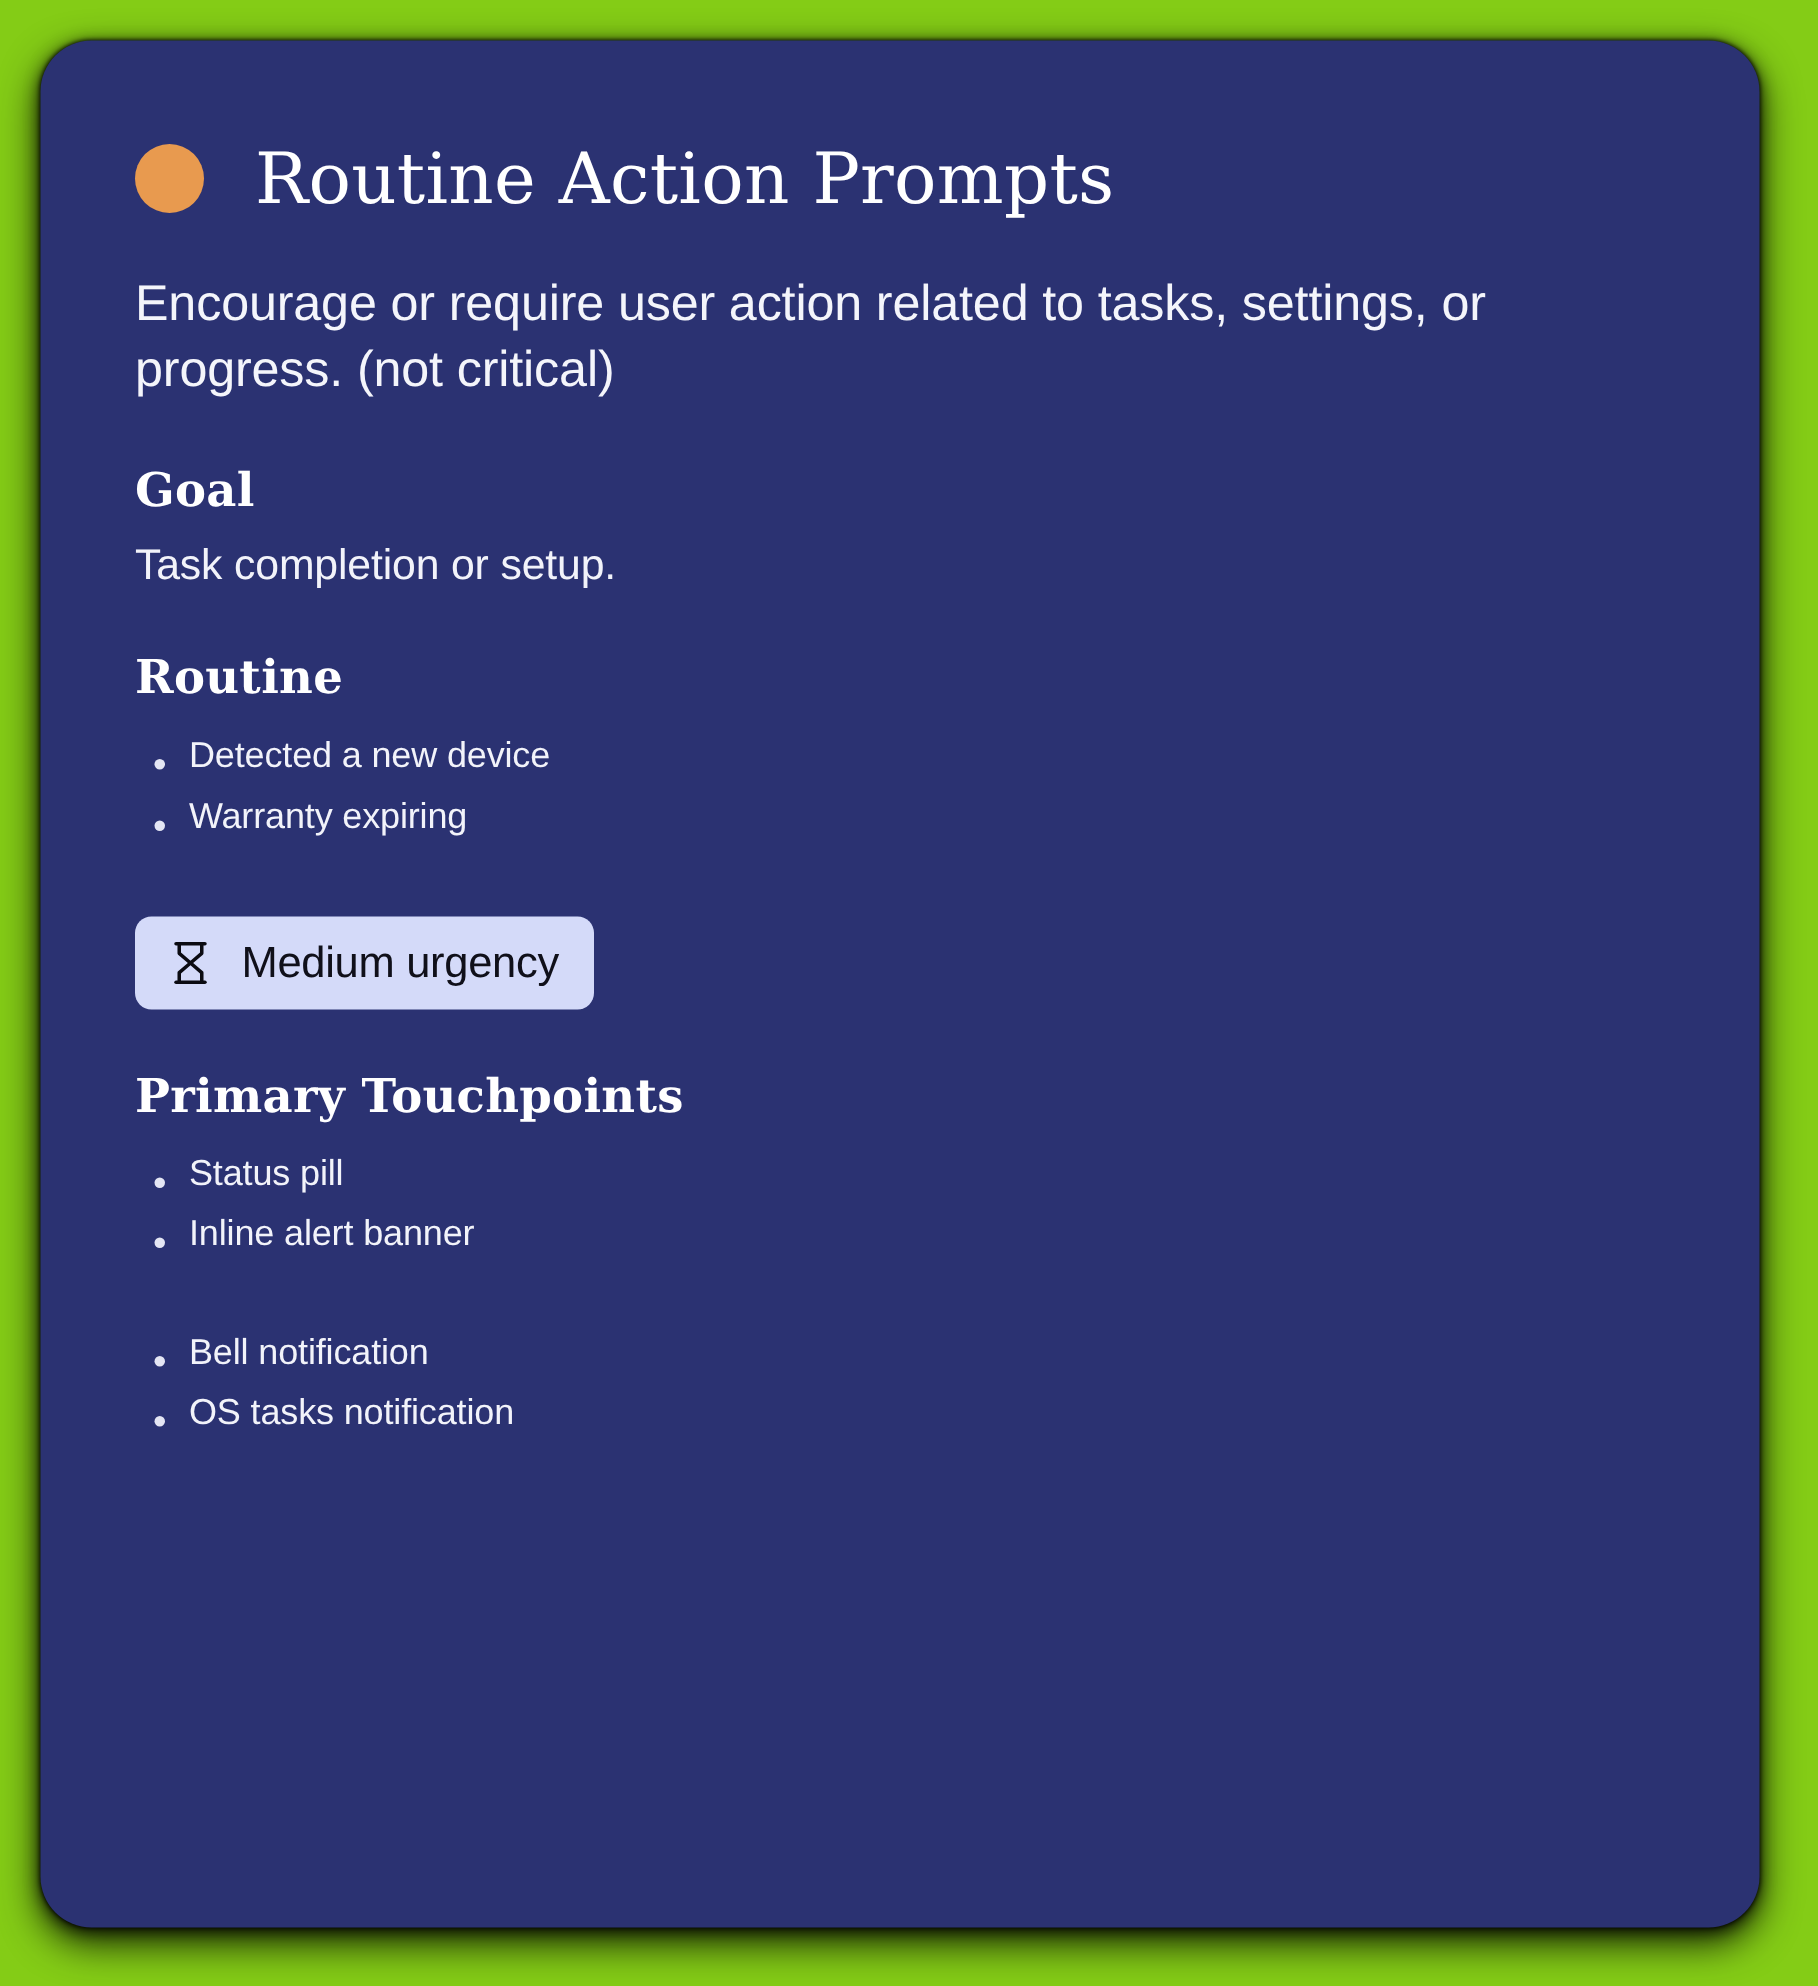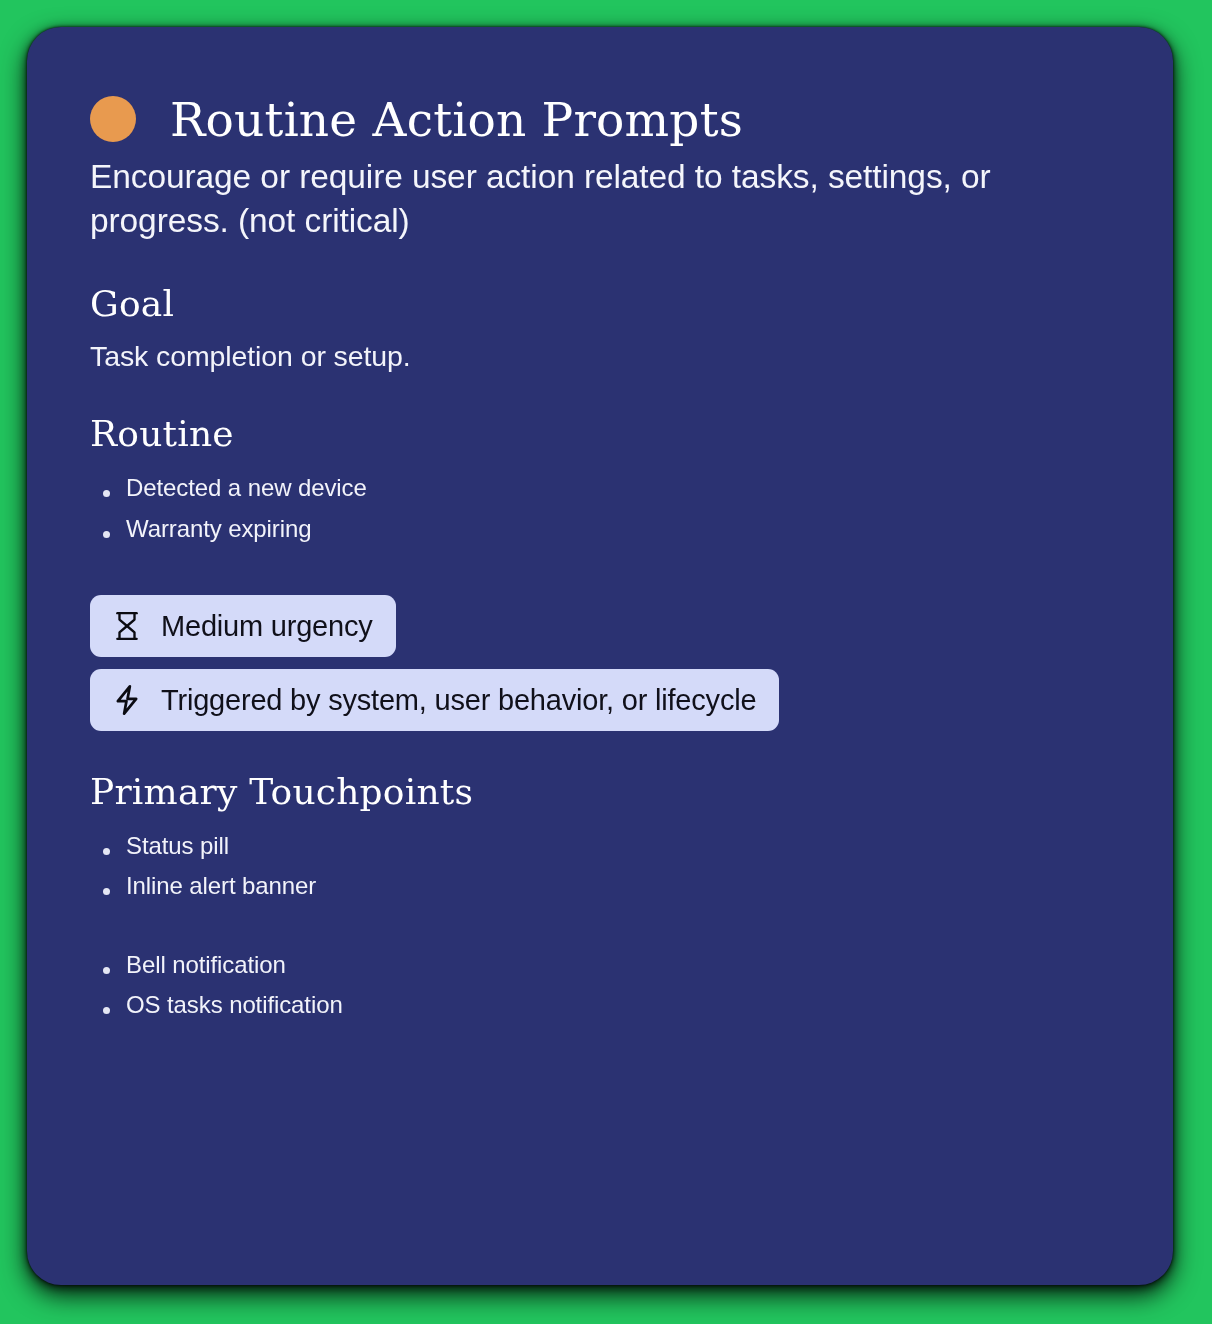--- a/index.html
+++ b/index.html
@@ -12,21 +12,21 @@
     height: 1324px;
     font-family: "Liberation Sans", sans-serif;
     -webkit-font-smoothing: antialiased;
     overflow: hidden;
   }
 
   .page {
     position: relative;
     width: 1212px;
     height: 1324px;
-    background: #22c55e;
+    background: #84cc16;
   }
 
   .card {
     position: absolute;
     left: 27px;
     top: 27px;
     width: 1146px;
     height: 1258px;
     background: #2b3272;
     border-radius: 34px;
@@ -63,38 +63,39 @@
     font-family: "DejaVu Serif", "Liberation Serif", serif;
     font-size: 47px;
     font-weight: 400;
     color: #ffffff;
     letter-spacing: 0.2px;
     white-space: nowrap;
   }
 
   
   .description {
+    margin-top: 26px;
     width: 1010px;
     font-size: 33.5px;
     line-height: 1.32;
     color: #f4f5fb;
     font-weight: 400;
     letter-spacing: -0.1px;
   }
 
   
   .section {
     margin-top: 40px;
   }
   .section.tight { margin-top: 38px; }
 
   .section-heading {
     font-family: "DejaVu Serif", "Liberation Serif", serif;
-    font-size: 36px;
-    font-weight: 400;
+    font-size: 31px;
+    font-weight: 700;
     color: #ffffff;
     letter-spacing: 0.2px;
     margin: 0;
   }
   .section-body {
     margin-top: 16px;
     font-size: 28.5px;
     color: #f2f3fa;
     letter-spacing: -0.1px;
   }
@@ -200,32 +201,20 @@
                 <line x1="3" y1="26" x2="21" y2="26"></line>
                 <path d="M5 2 L5 8 L12 14 L19 8 L19 2"></path>
                 <path d="M5 26 L5 20 L12 14 L19 20 L19 26"></path>
               </svg>
             </span>
             <span class="pill-label">Medium urgency</span>
           </div>
 
 
         </div>
-        <div class="pill-row">
-
-          <div class="pill">
-            <span class="pill-icon">
-              <svg width="28" height="32" viewBox="0 0 24 28" fill="none" stroke="#0b0b12" stroke-width="2.4" stroke-linecap="round" stroke-linejoin="round">
-                <path d="M14.5 2 L4 15 L11.5 15 L9.5 26 L20 13 L12.5 13 Z"></path>
-              </svg>
-            </span>
-            <span class="pill-label">Triggered by system, user behavior, or lifecycle</span>
-          </div>
-
-        </div>
       </div>
 
       <div class="section">
         <div class="section-heading">Primary Touchpoints</div>
         <ul class="bullets">
           <li>Status pill</li>
           <li>Inline alert banner</li>
         </ul>
       </div>
 

